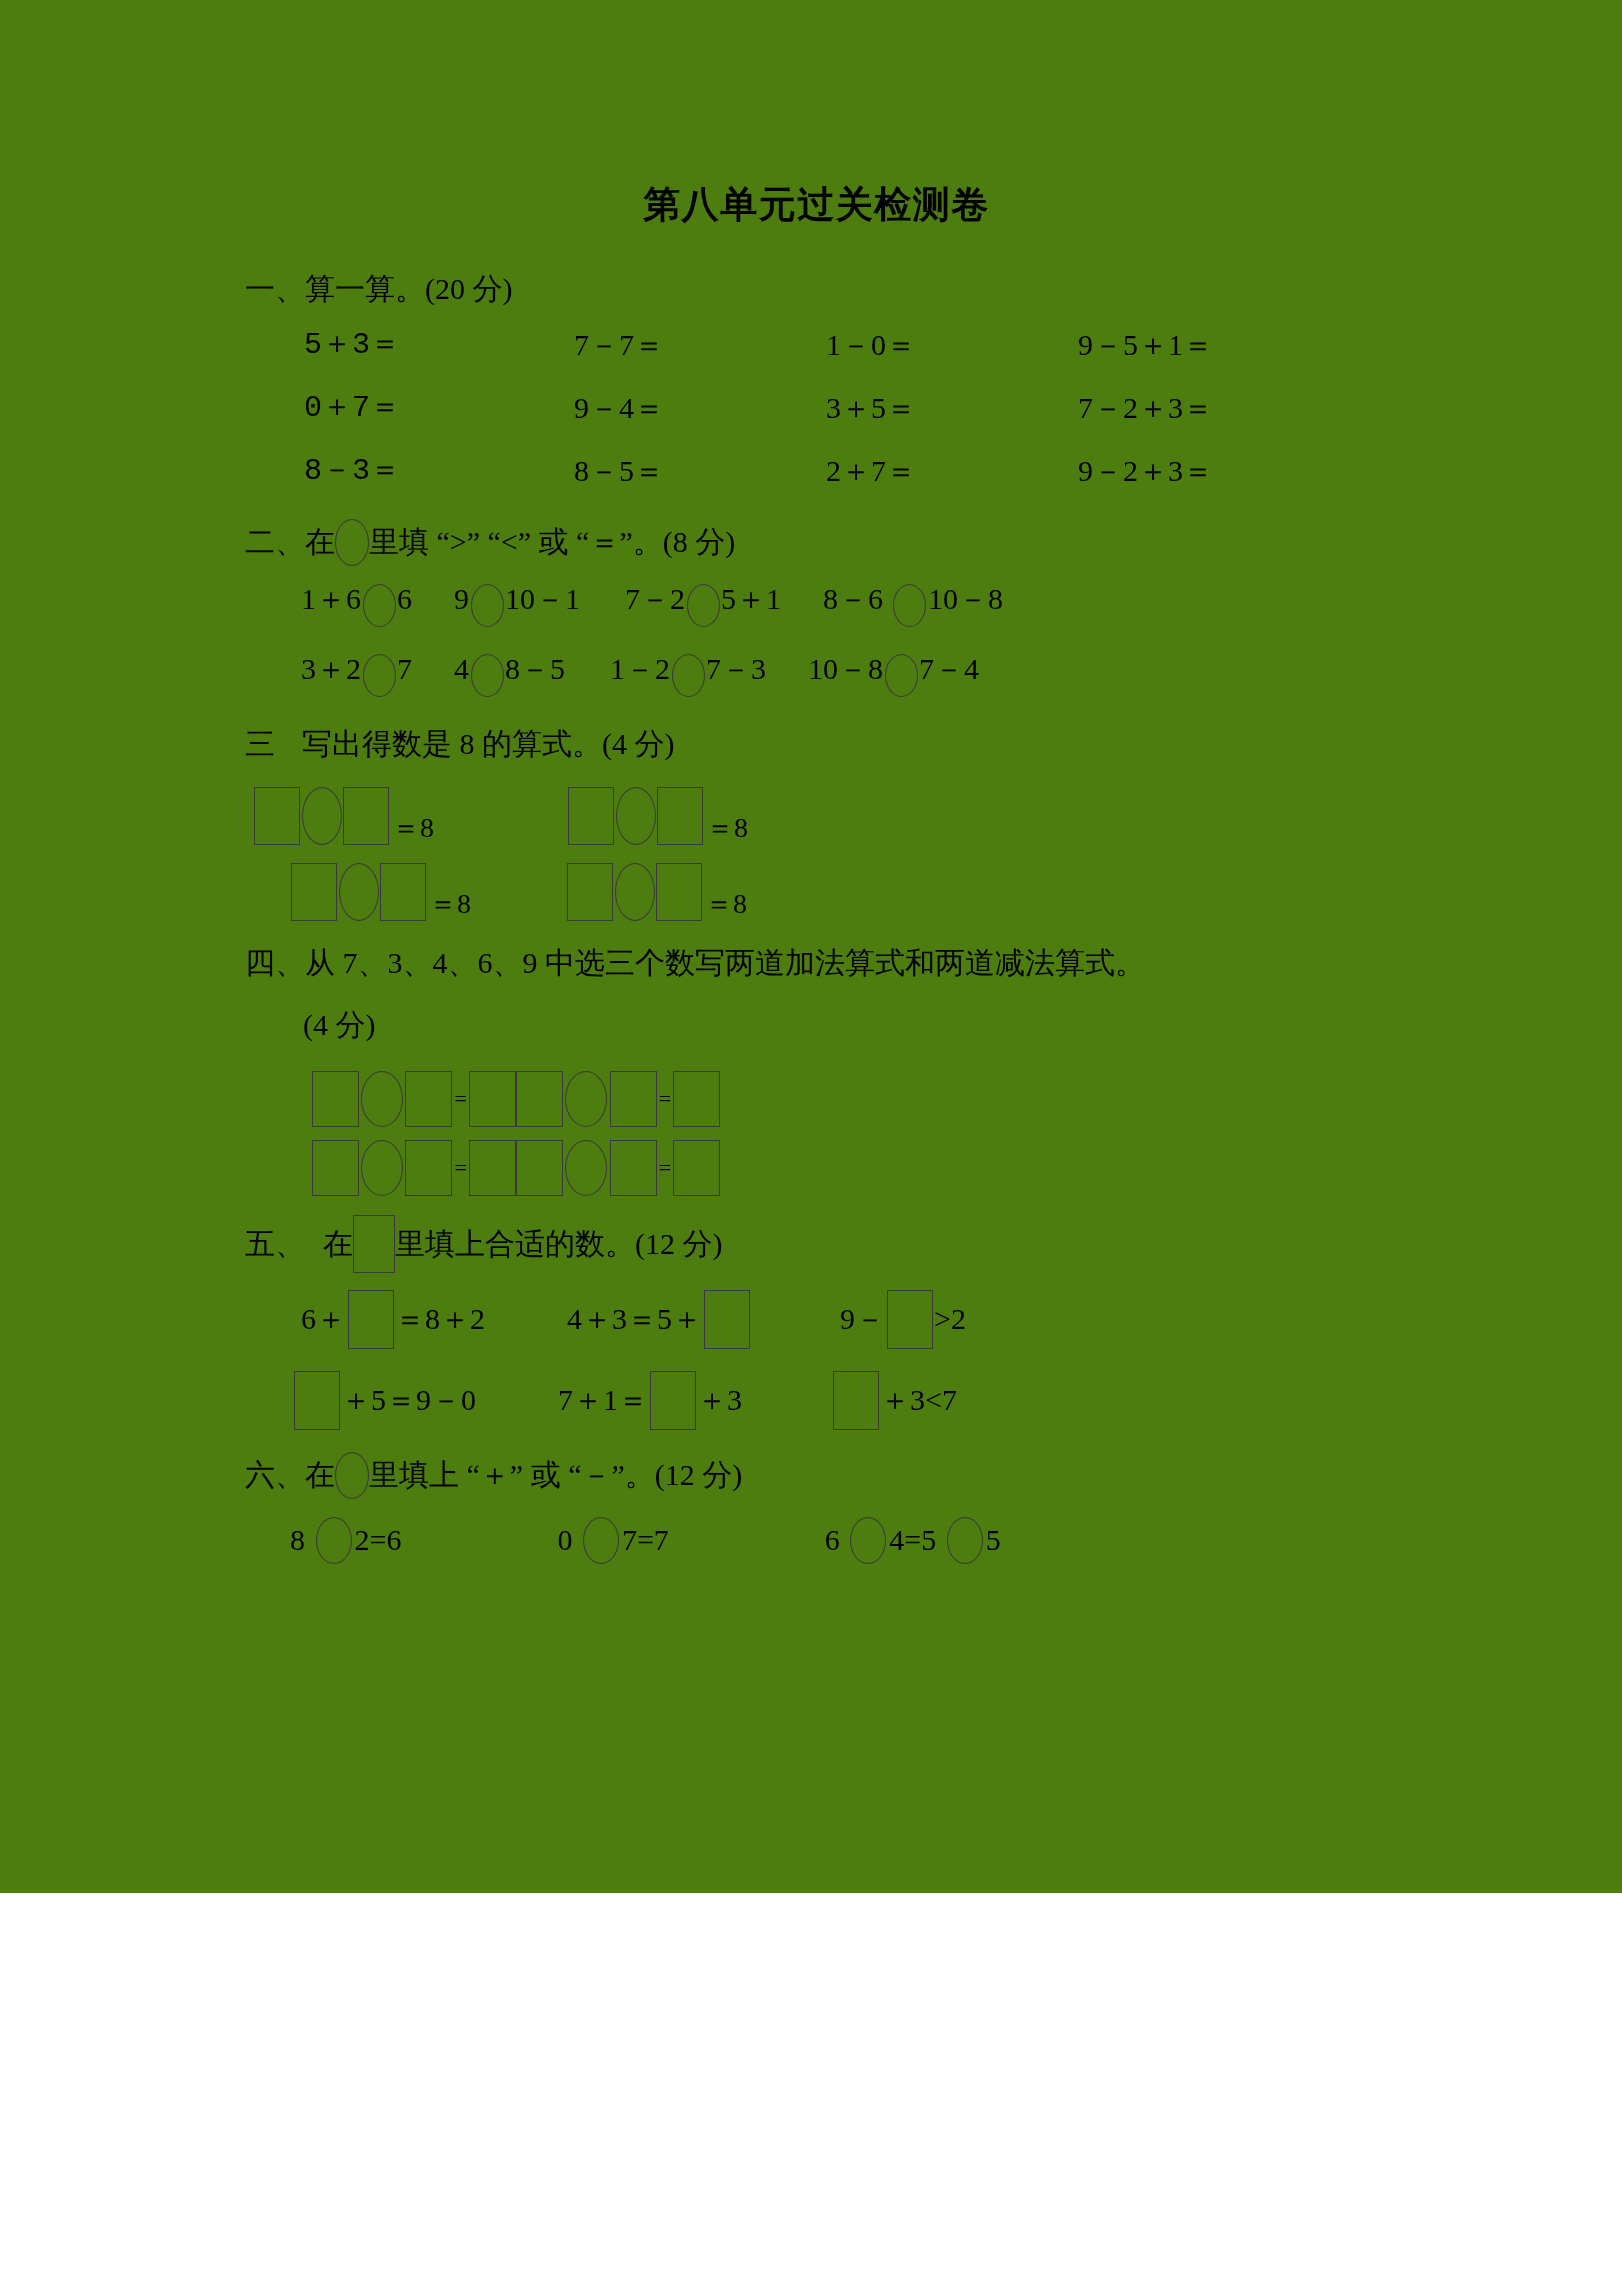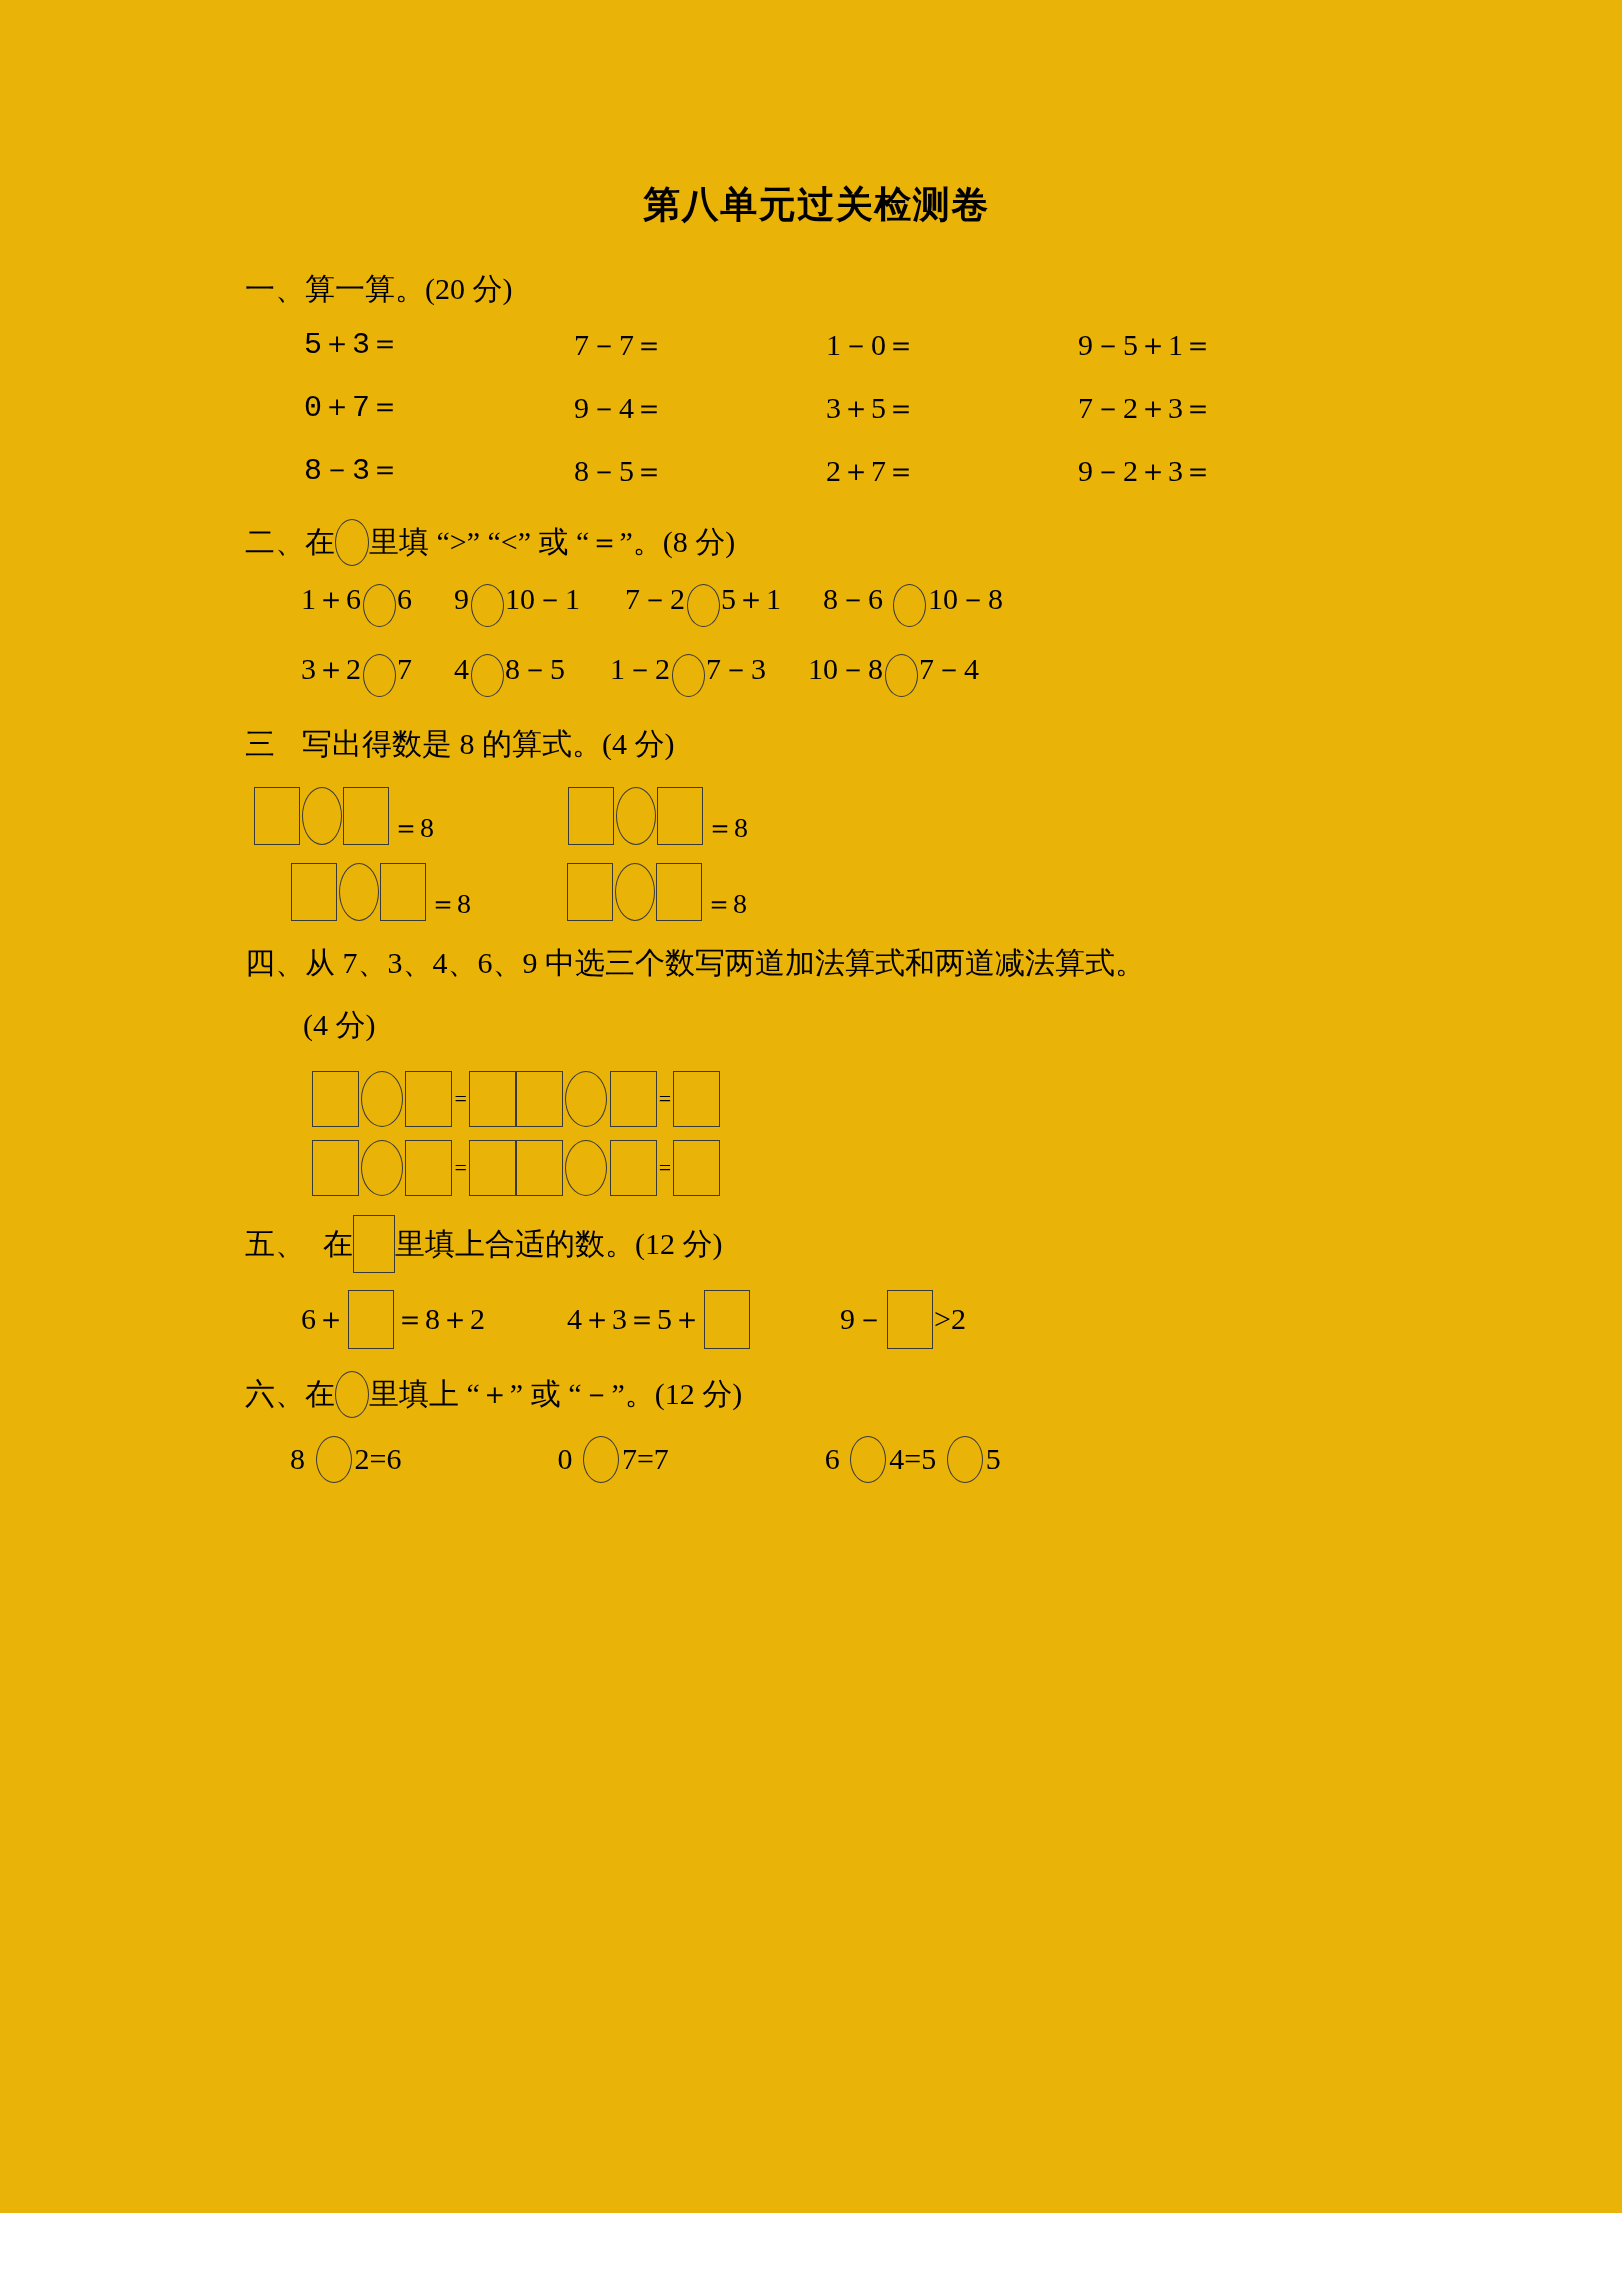--- a/index.html
+++ b/index.html
@@ -11,22 +11,22 @@
     width: 1623px;
     height: 2295px;
     font-family: "Liberation Serif", "DejaVu Serif", serif;
     color: #000000;
     -webkit-font-smoothing: antialiased;
   }
 
   .page {
     position: relative;
     width: 1623px;
-    height: 2213px;
-    background: #eab308;
+    height: 1893px;
+    background: #4d7c0f;
     box-sizing: border-box;
     padding: 12px;
   }
 
   .sheet {
     position: absolute;
     left: 245px;
     top: 185px;
     width: 1143px;
   }
@@ -416,20 +416,39 @@
           <span></span>
         </div>
         <div class="fill-gap-b"></div>
         <div class="fill-item">
           <span>9－</span>
           <span class="fill-box"></span>
           <span>&gt;2</span>
         </div>
       </div>
 
+      <div class="fill-row" style="padding-left:0px;">
+        <div class="fill-item" style="margin-left:-9px;">
+          <span></span>
+          <span class="fill-box"></span>
+          <span>＋5＝9－0</span>
+        </div>
+        <div class="fill-gap-a"></div>
+        <div class="fill-item">
+          <span>7＋1＝</span>
+          <span class="fill-box"></span>
+          <span>＋3</span>
+        </div>
+        <div class="fill-gap-b"></div>
+        <div class="fill-item">
+          <span></span>
+          <span class="fill-box"></span>
+          <span>＋3&lt;7</span>
+        </div>
+      </div>
     </div>
 
     <div class="sec-head" style="margin-top:16.3px;">
       <span class="txt">六、</span>
       <span class="txt">在</span>
       <span class="head-circ"></span>
       <span class="txt">里填上 “＋” 或 “－”。</span>
       <span class="txt">(12 分)</span>
     </div>
 

